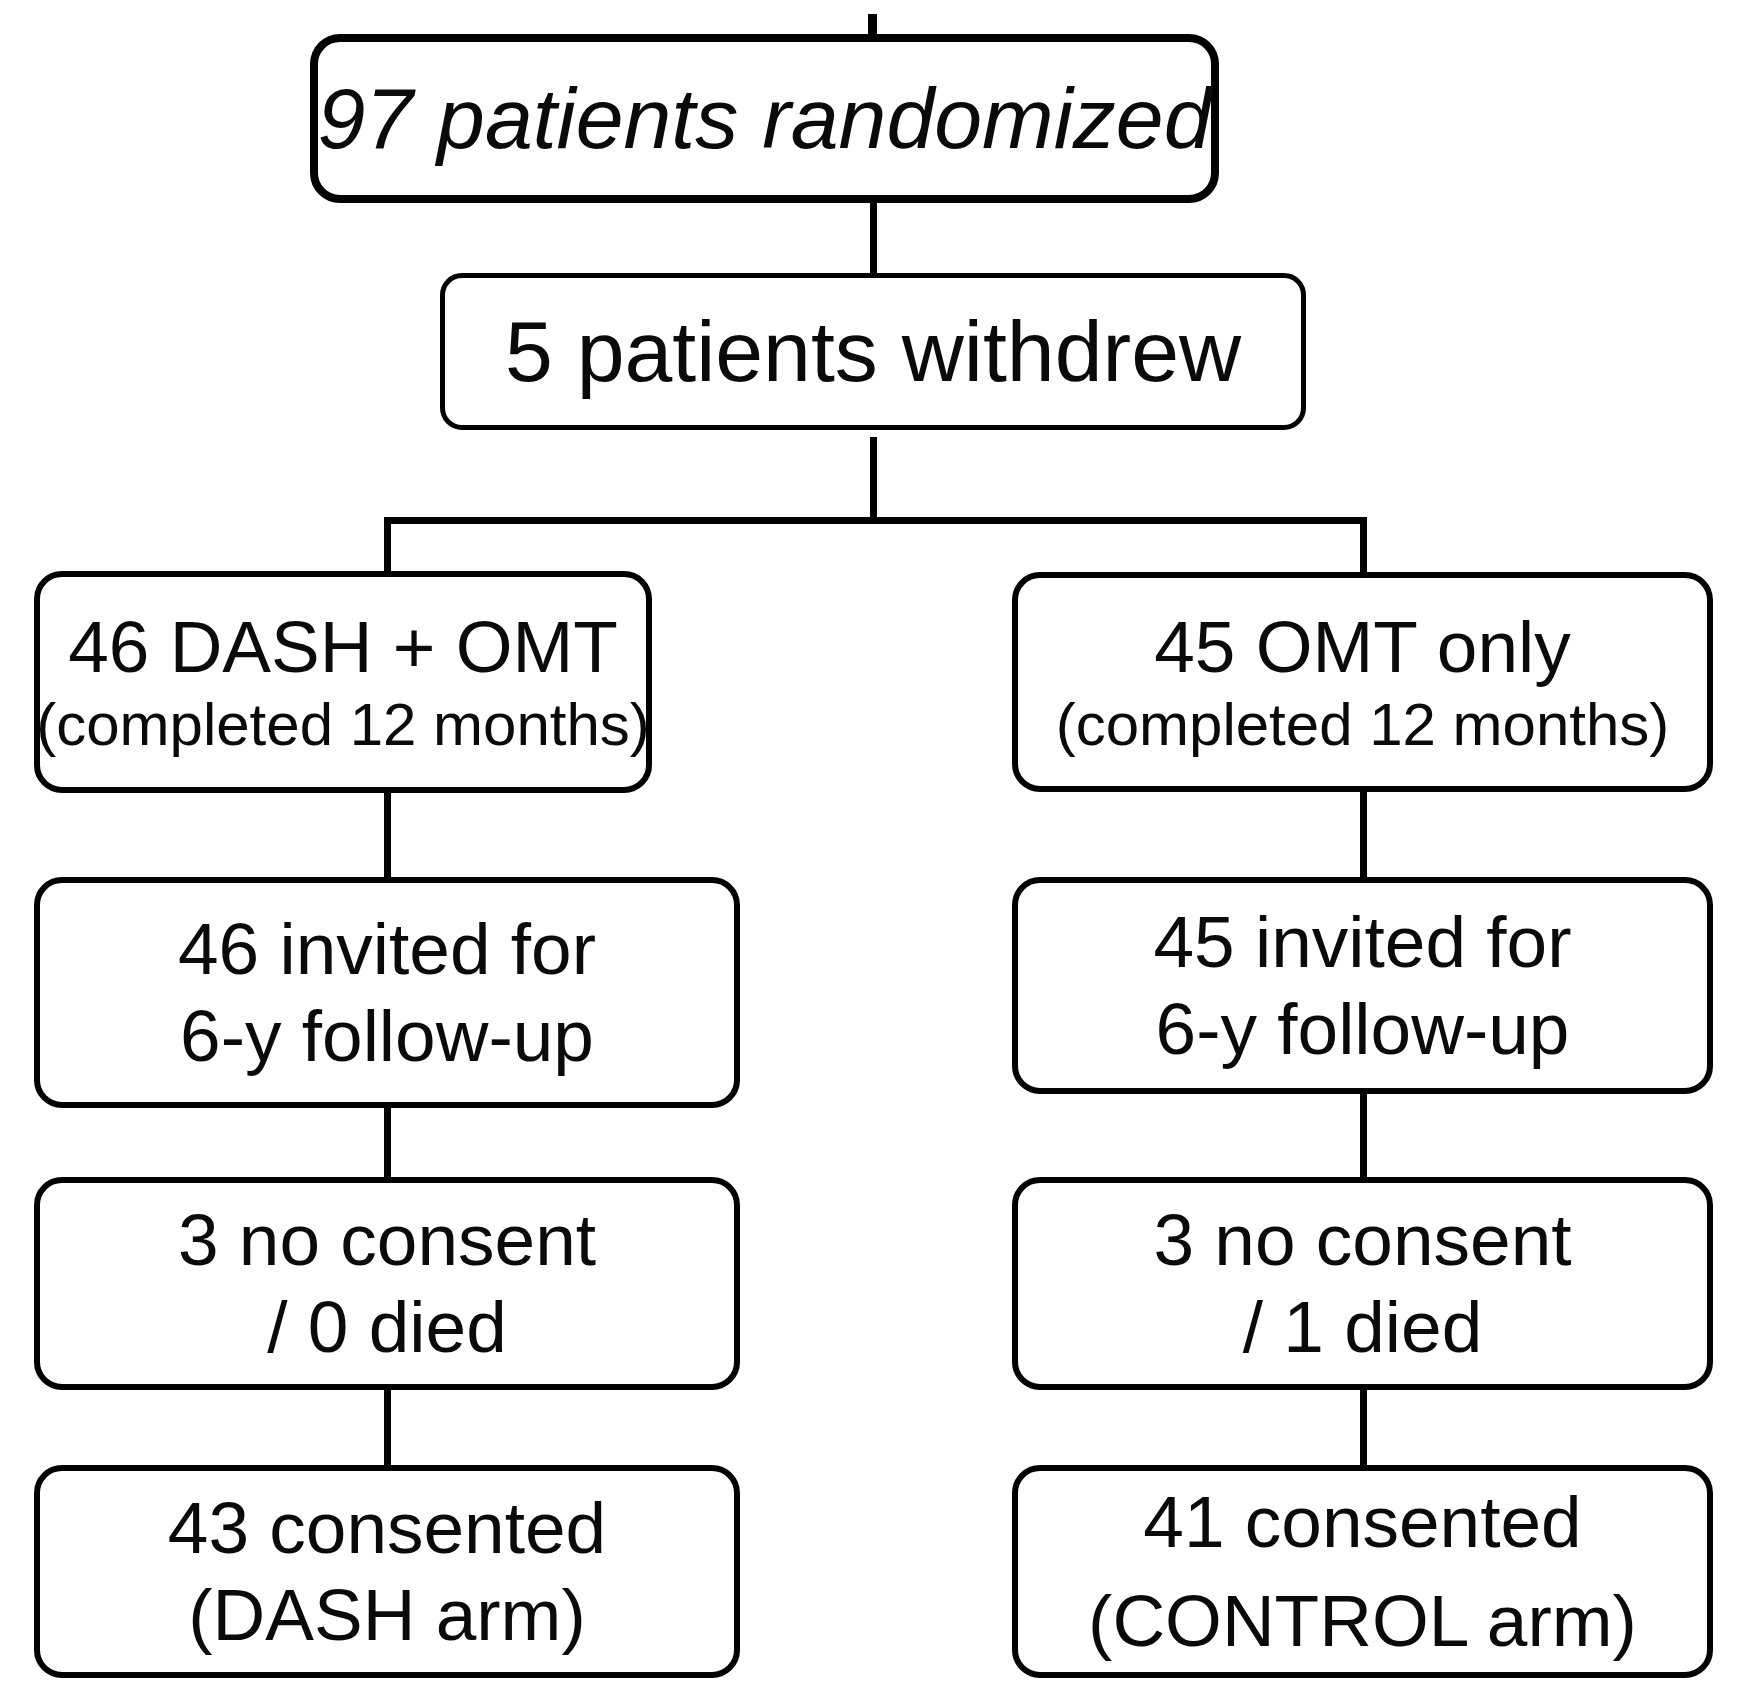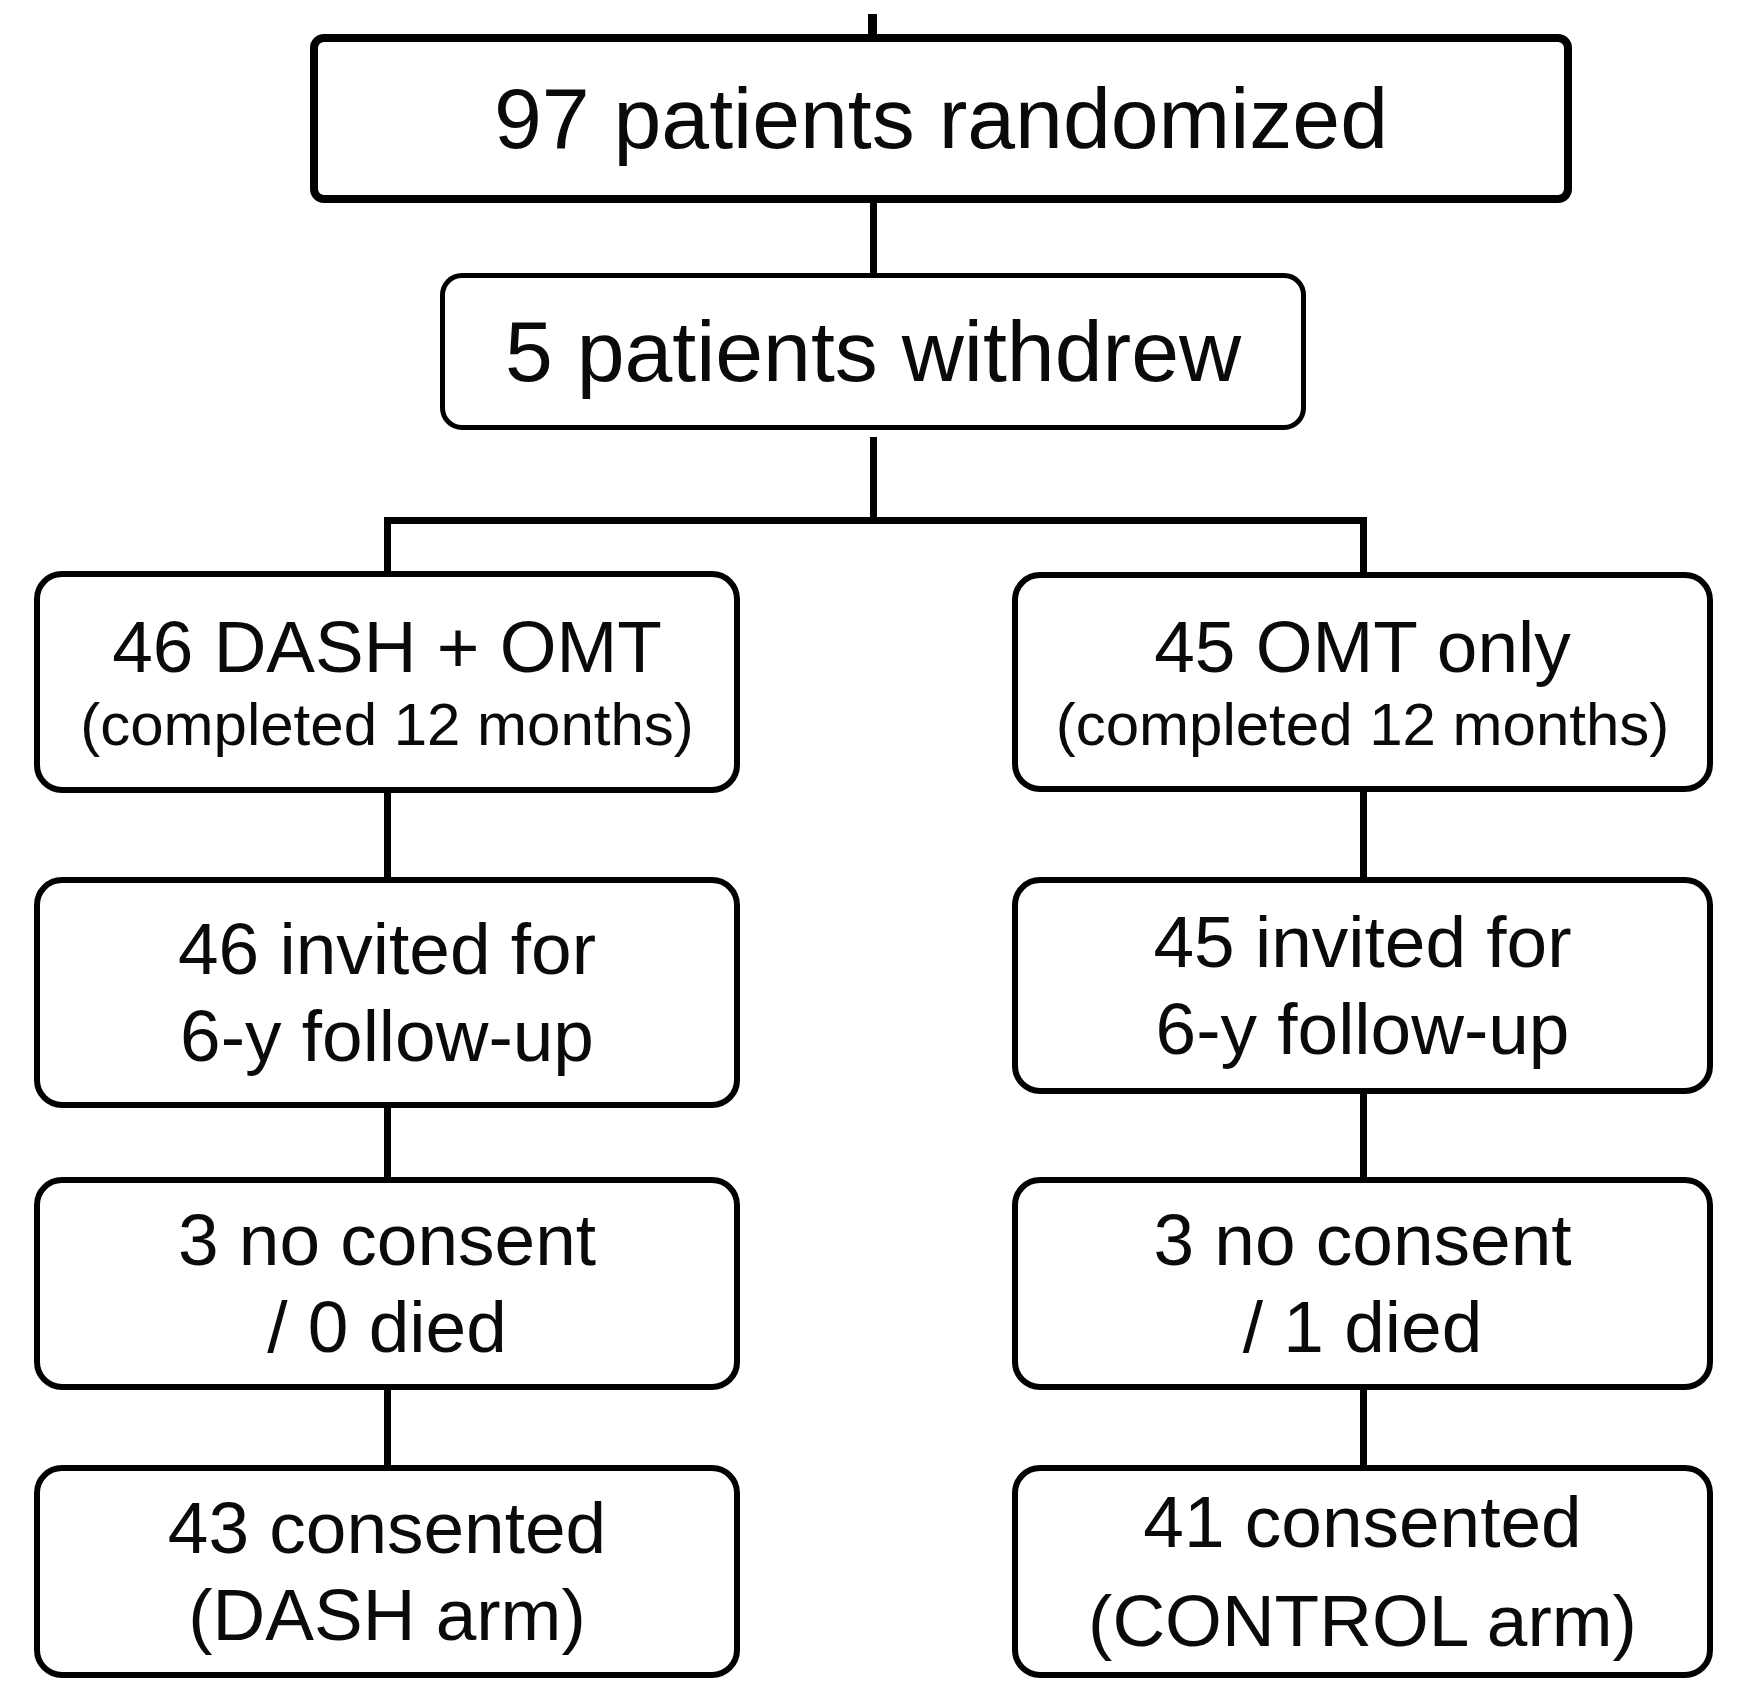--- a/index.html
+++ b/index.html
@@ -28,27 +28,27 @@
     justify-content: center;
     text-align: center;
     line-height: 1.18;
     white-space: nowrap;
   }
   .connector {
     position: absolute;
     background: #000000;
   }
   
-  .n-randomized { left: 310px; top: 34px; width: 1262px; height: 169px;
-                  border-width: 8px; border-radius: 14px; font-size: 86px; }
+  .n-randomized { left: 310px; top: 34px; width: 909px; height: 169px;
+                  border-width: 8px; border-radius: 30px; font-size: 86px; font-style: italic; }
   
   .n-withdrew   { left: 440px; top: 273px; width: 866px; height: 157px;
                   border-width: 5px; border-radius: 22px; font-size: 86px; }
   
-  .n-dash-omt   { left: 34px;   top: 571px; width: 706px; height: 222px; font-size: 73px; }
+  .n-dash-omt   { left: 34px;   top: 571px; width: 618px; height: 222px; font-size: 73px; }
   .n-omt-only   { left: 1012px; top: 572px; width: 701px; height: 220px; font-size: 73px; }
   .line-sub     { font-size: 60px; }
   
   .n-dash-invited { left: 34px;   top: 877px; width: 706px; height: 231px; font-size: 73px; }
   .n-omt-invited  { left: 1012px; top: 877px; width: 701px; height: 217px; font-size: 73px; }
   
   .n-dash-noconsent { left: 34px;   top: 1177px; width: 706px; height: 213px; font-size: 73px; }
   .n-omt-noconsent  { left: 1012px; top: 1177px; width: 701px; height: 213px; font-size: 73px; }
   
   .n-dash-consented { left: 34px;   top: 1465px; width: 706px; height: 213px; font-size: 73px; }

